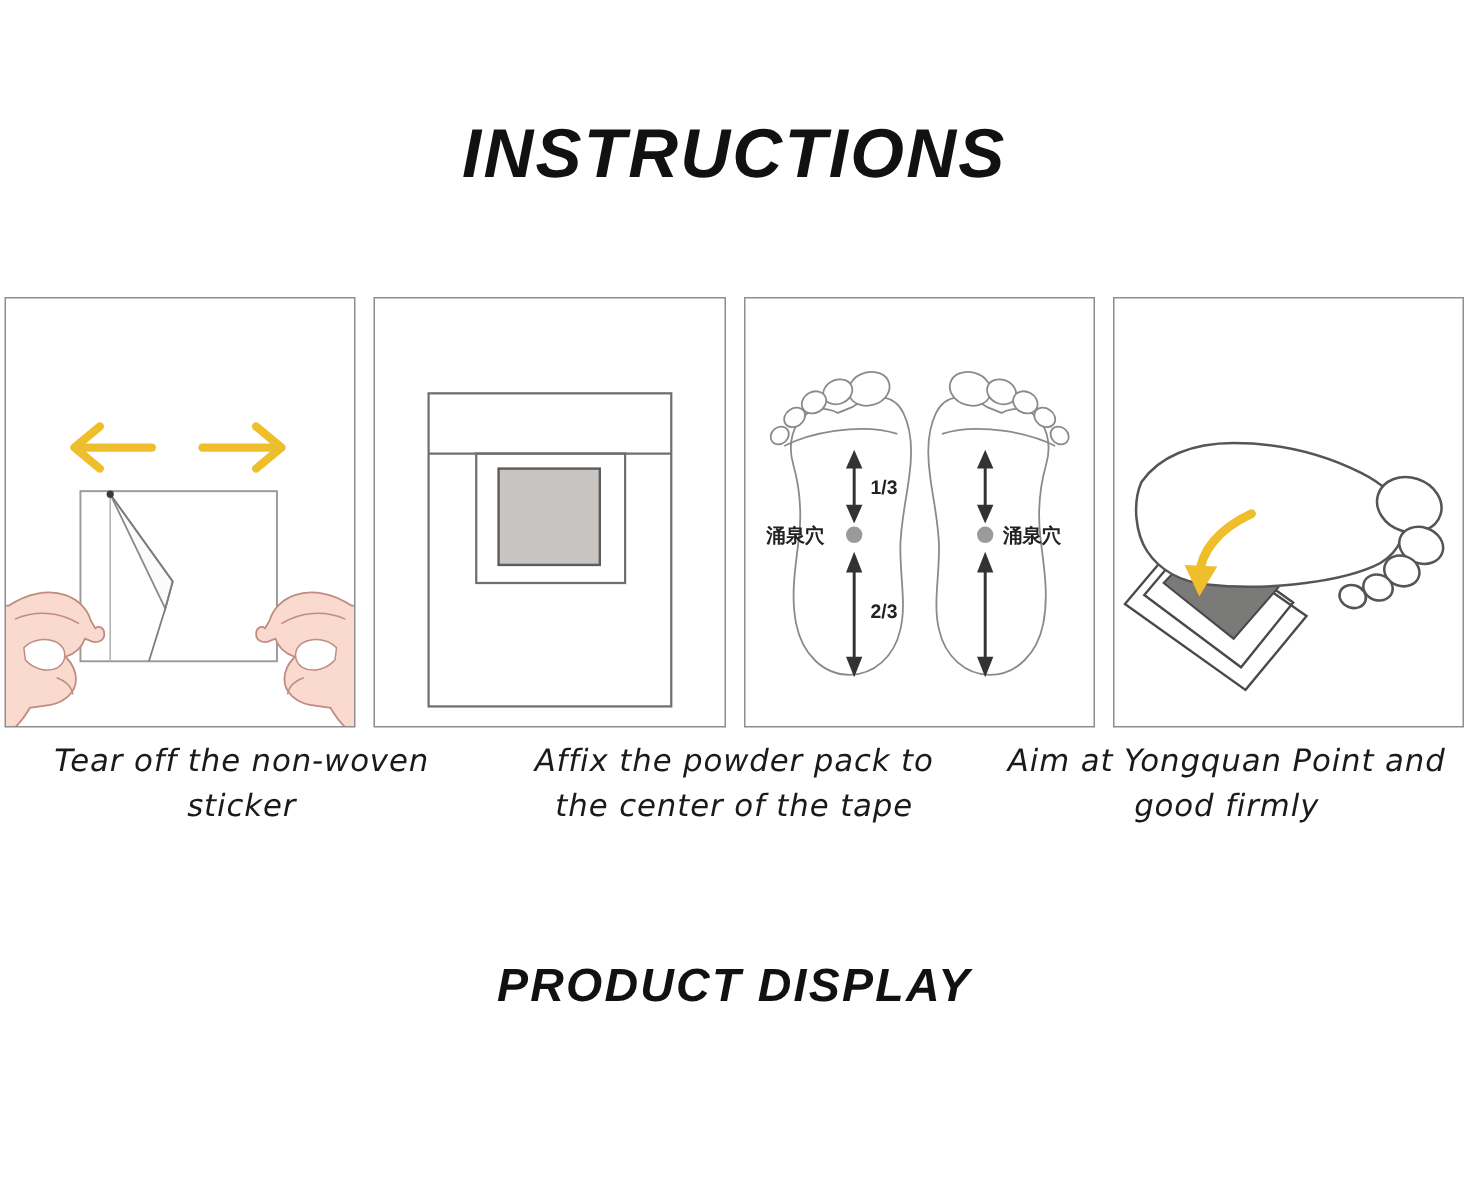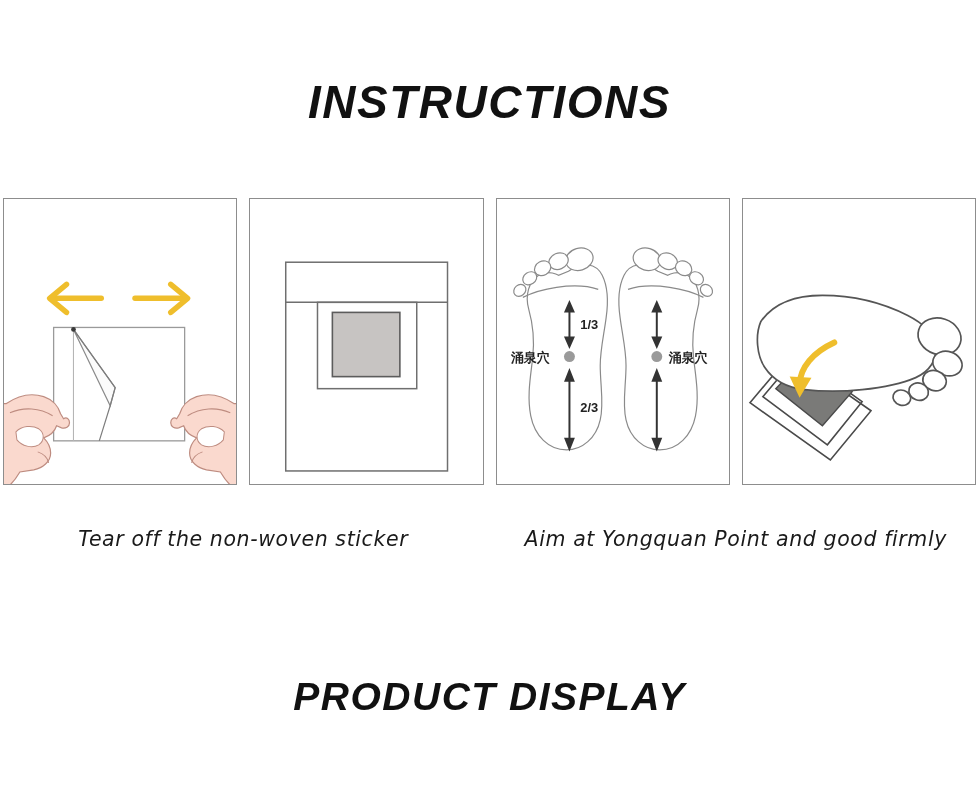--- a/index.html
+++ b/index.html
@@ -27,22 +27,22 @@
     font-weight: 700;
     letter-spacing: 1.5px;
     font-style: italic;
   }
   #title-instructions {
     top: 76px;
     font-size: 46px;
     line-height: 52px;
   }
   #title-product-display {
-    top: 670px;
-    font-size: 39px;
+    top: 630px;
+    font-size: 31px;
     line-height: 54px;
   }
 
   
   #panel-strip {
     position: absolute;
     top: 198px;
     left: 3px;
     width: 973px;
     height: 287px;
@@ -68,21 +68,20 @@
 
   
   #caption-strip {
     position: absolute;
     top: 492px;
     left: 3px;
     width: 973px;
     height: 130px;
     display: flex;
     gap: 12px;
-    margin-top: 32px;
   }
   .caption {
     flex: 1 1 0;
     text-align: center;
     color: #1a1a1a;
     font-family: "DejaVu Sans", sans-serif;
     font-style: italic;
     font-size: 20.5px;
     line-height: 30px;
     letter-spacing: 0.6px;
@@ -249,16 +248,17 @@
       <g>
         <path d="M92,143 C70,153 58,168 57,184" fill="none" stroke="#EFBE2C" stroke-width="6" stroke-linecap="round"></path>
         <polygon points="57,198 47,177 69,178" fill="#EFBE2C"></polygon>
       </g>
     </svg>
   </div>
 </div>
 
 <div id="caption-strip">
   <div class="caption">Tear off the non-woven sticker</div>
+  <div class="caption">Affix the powder pack to the center of the tape</div>
   <div class="caption">Aim at Yongquan Point and good firmly</div>
 </div>
 
 <div class="heading" id="title-product-display">PRODUCT DISPLAY</div>
 
 </body></html>

